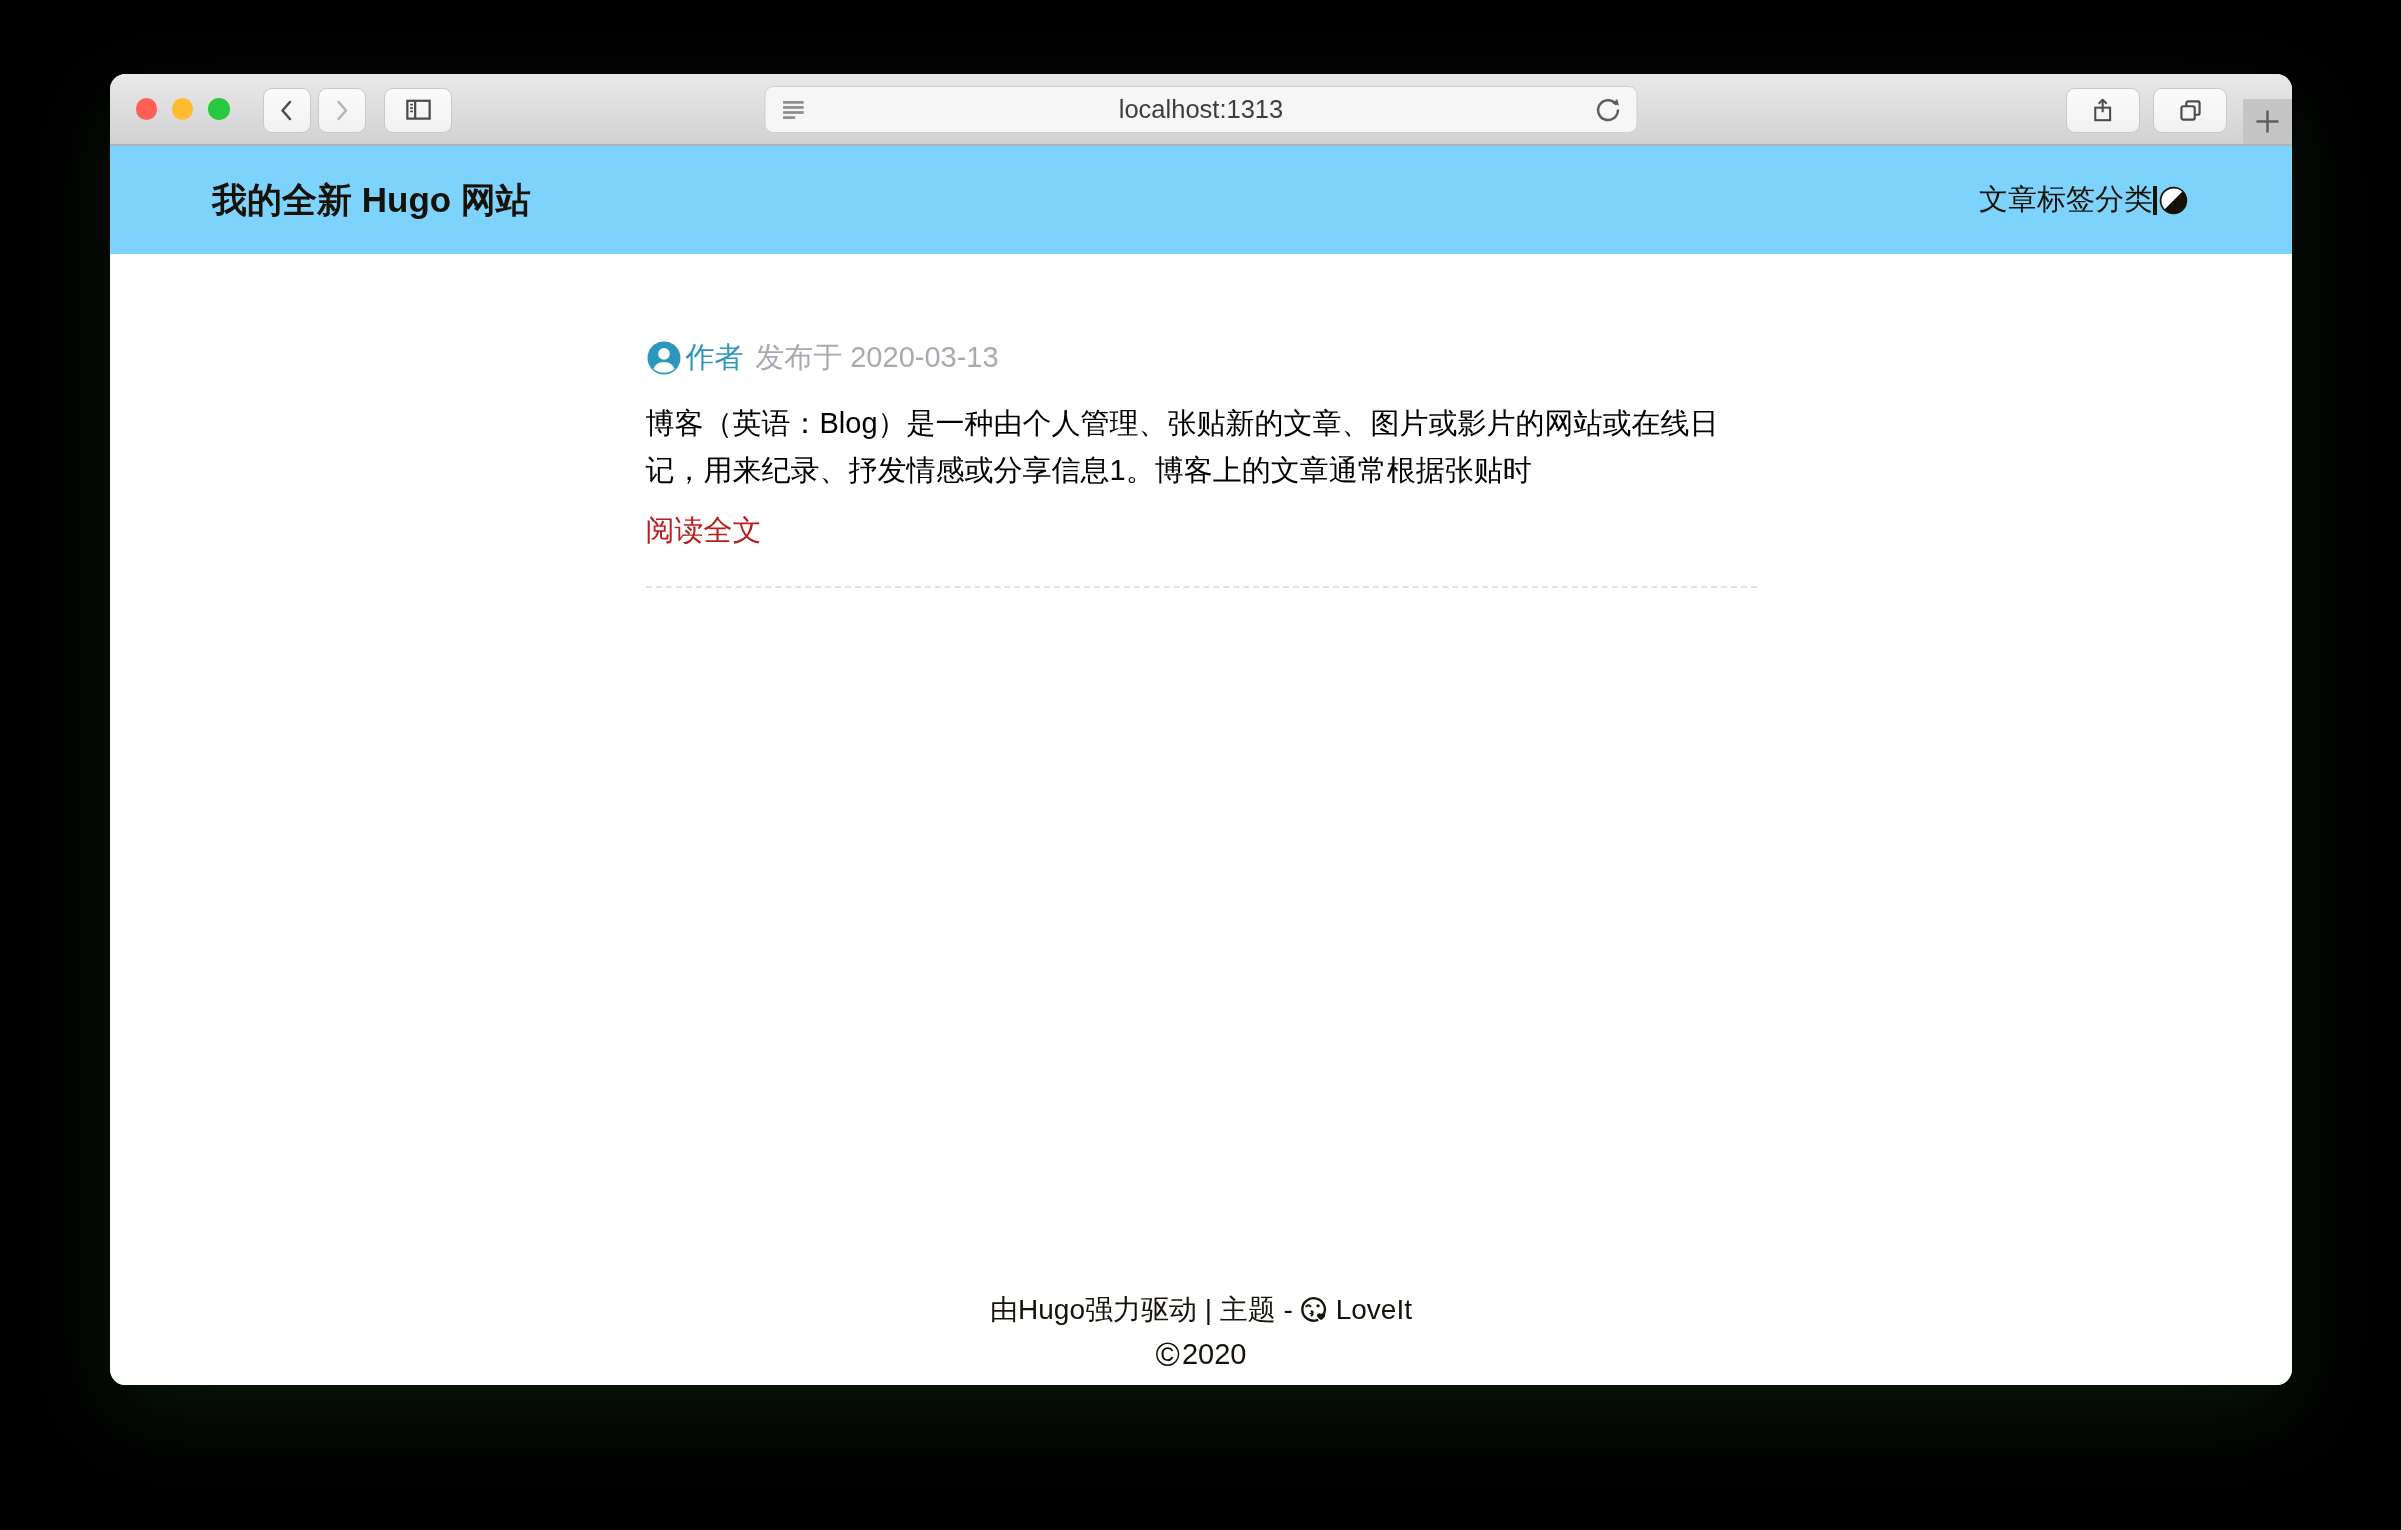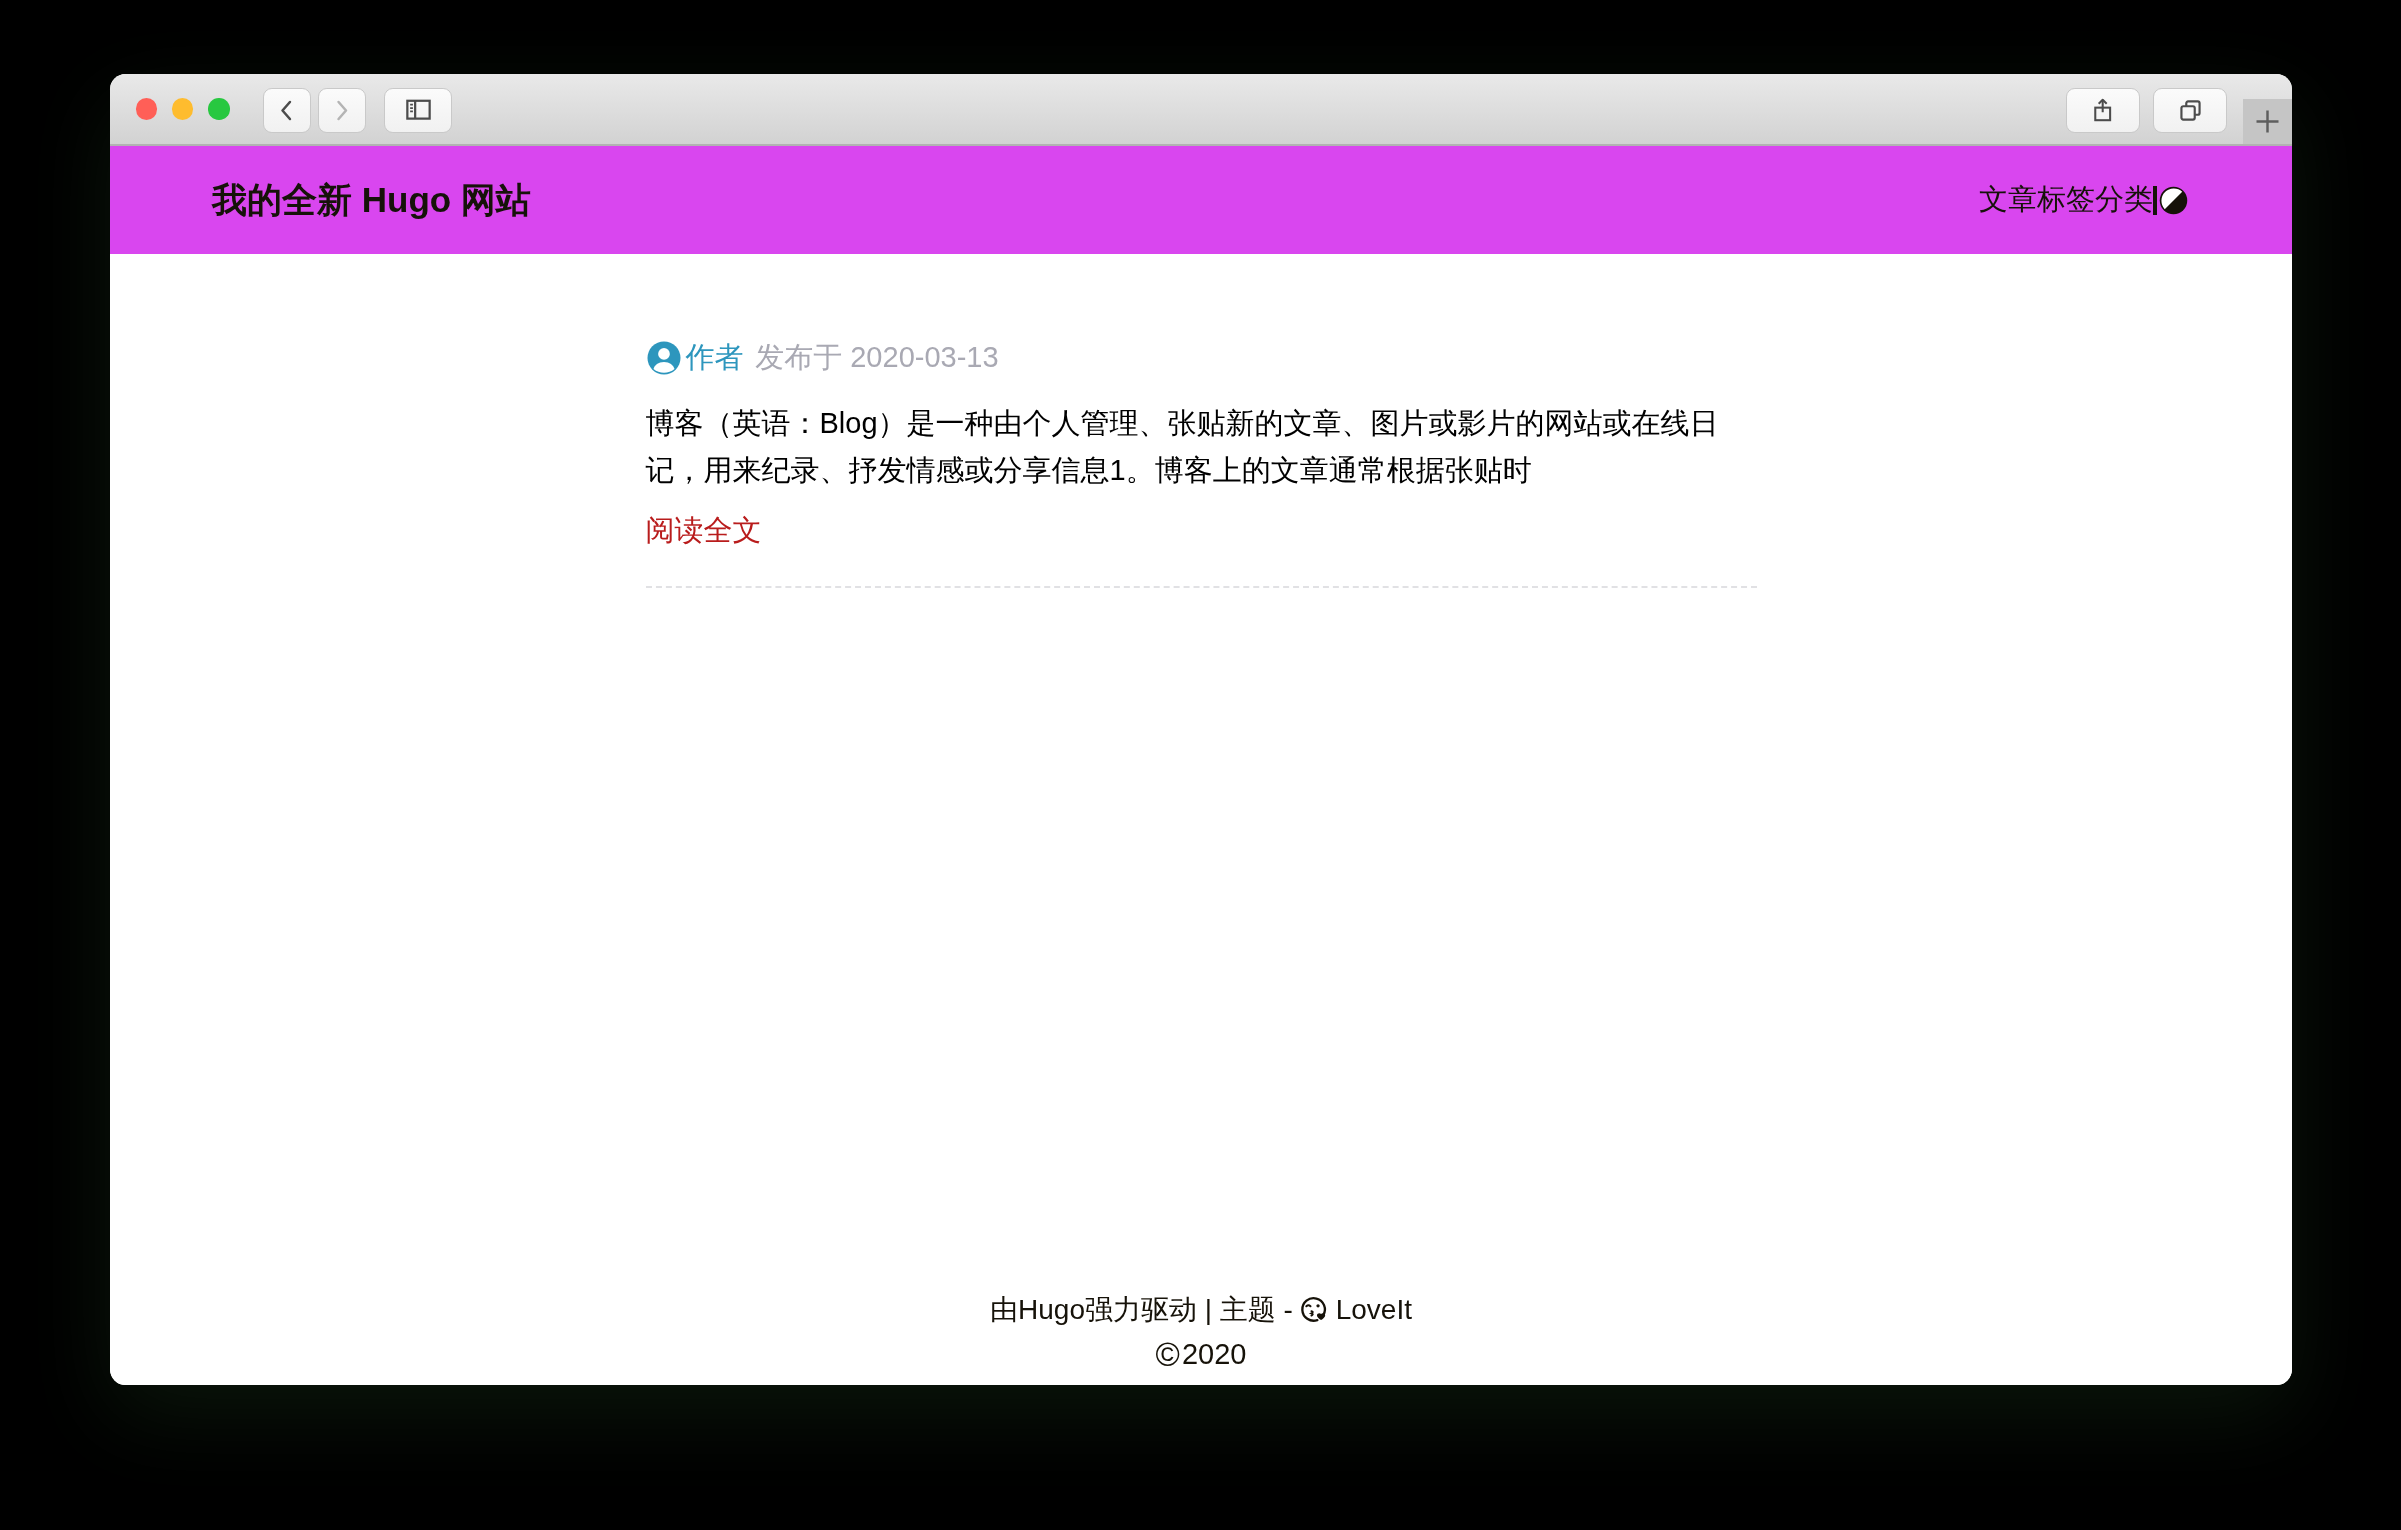--- a/index.html
+++ b/index.html
@@ -50,21 +50,21 @@
   .share-btn { position: absolute; right: 152px; top: 13.7px; width: 74px; }
   .tabs-btn  { position: absolute; right: 65px;  top: 13.7px; width: 74px; }
   .newtab-btn {
     position: absolute; right: 0; top: 24.5px; bottom: 0; width: 49px;
     background: #c5c5c5; border: none;
     display: flex; align-items: center; justify-content: center; cursor: pointer;
   }
 
   
   .site-header {
-    height: 108px; flex: 0 0 108px; background: #d946ef;
+    height: 108px; flex: 0 0 108px; background: #7dd3fc;
     display: flex; align-items: center; justify-content: space-between;
     padding: 0 102px;
   }
   .site-title { font-size: 35px; font-weight: bold; color: #161209; cursor: pointer; }
   .site-nav { display: flex; align-items: center; }
   .site-nav a { font-size: 29px; color: #161209; text-decoration: none; cursor: pointer; }
   .nav-divider { width: 3.9px; height: 29px; background: #161209; }
   .theme-toggle { background: none; border: none; cursor: pointer; display: flex; align-items: center; }
 
   
@@ -115,20 +115,33 @@
     <div class="tool-btn sidebar-btn">
       <svg width="29" height="27.4" viewBox="0 0 26 24">
         <rect x="3" y="4" width="20" height="16" fill="none" stroke="#4c4c4c" stroke-width="2"></rect>
         <line x1="10" y1="4" x2="10" y2="20" stroke="#4c4c4c" stroke-width="2"></line>
         <line x1="5.5" y1="7.5" x2="8" y2="7.5" stroke="#4c4c4c" stroke-width="1.6"></line>
         <line x1="5.5" y1="10.5" x2="8" y2="10.5" stroke="#4c4c4c" stroke-width="1.6"></line>
         <line x1="5.5" y1="13.5" x2="8" y2="13.5" stroke="#4c4c4c" stroke-width="1.6"></line>
       </svg>
     </div>
 
+    <div class="url-field">
+      <svg class="reader-icon" width="29" height="29" viewBox="0 0 24 24">
+        <rect x="3" y="5" width="17" height="2.2" fill="#8b8b8b"></rect>
+        <rect x="3" y="9.2" width="17" height="2.2" fill="#8b8b8b"></rect>
+        <rect x="3" y="13.4" width="17" height="2.2" fill="#8b8b8b"></rect>
+        <rect x="3" y="17.6" width="10" height="2.2" fill="#8b8b8b"></rect>
+      </svg>
+      <span class="url-text">localhost:1313</span>
+      <svg class="refresh-icon" width="33" height="33" viewBox="0 0 24 24">
+        <path d="M17.6 7.2 A7.2 7.2 0 1 0 19.2 12" fill="none" stroke="#5e5e5e" stroke-width="1.8" stroke-linecap="round"></path>
+        <polygon points="15.4,7.6 20.6,7.6 18,3.6" fill="#5e5e5e" transform="rotate(18 18 6)"></polygon>
+      </svg>
+    </div>
 
     <div class="tool-btn share-btn">
       <svg width="27.4" height="31" viewBox="0 0 24 24">
         <rect x="5.5" y="9.5" width="13" height="11" fill="none" stroke="#4c4c4c" stroke-width="1.8"></rect>
         <line x1="12" y1="2.8" x2="12" y2="13.5" stroke="#4c4c4c" stroke-width="1.8"></line>
         <polyline points="8.5 6 12 2.6 15.5 6" fill="none" stroke="#4c4c4c" stroke-width="1.8" stroke-linejoin="round"></polyline>
       </svg>
     </div>
 
     <div class="tool-btn tabs-btn">

